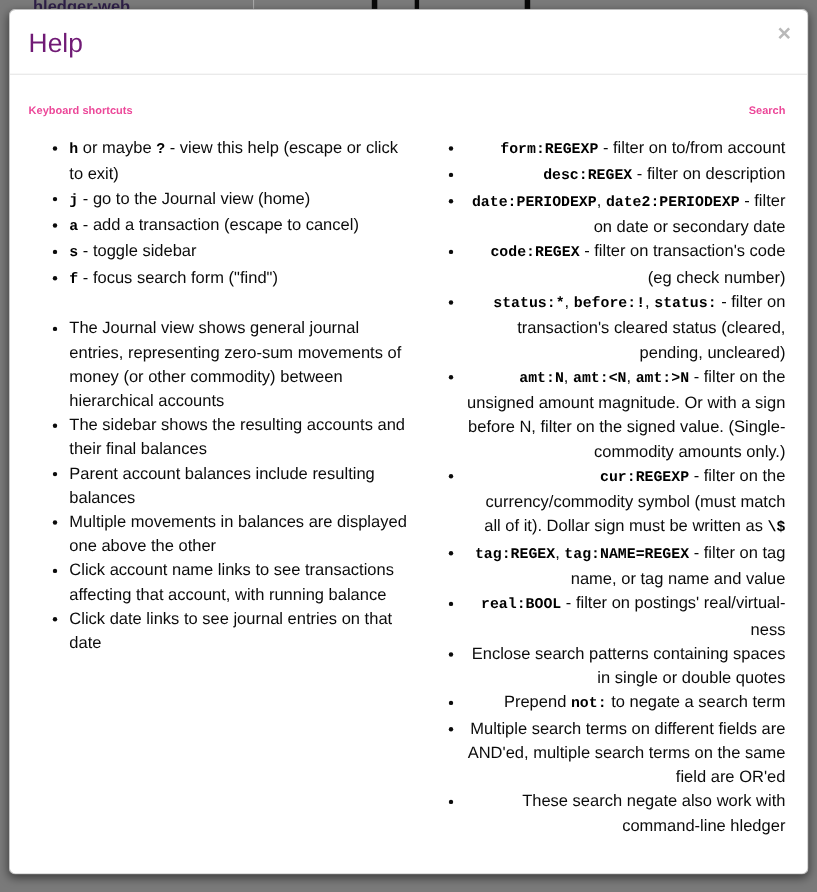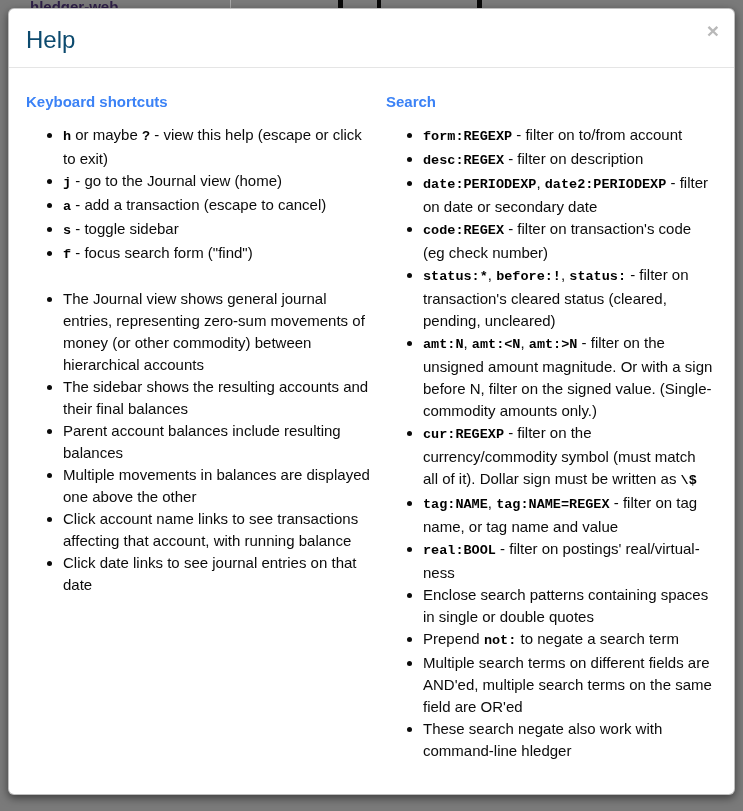--- a/index.html
+++ b/index.html
@@ -49,44 +49,44 @@
     overflow: hidden;
   }
   .modal-header {
     position: relative;
     padding: 16px 20px 13px 17px;
     border-bottom: 1px solid #e5e5e5;
   }
   .modal-title {
     font-size: 24px;
     font-weight: 400;
-    color: #0c4a6e;
+    color: #701a75;
     line-height: 29px;
   }
   .close-btn {
     position: absolute; top: 12px; right: 15px;
     font-size: 21px; font-weight: bold;
     color: #b9b9b9;
     line-height: 20px;
     cursor: pointer;
     font-family: "Liberation Sans", sans-serif;
   }
   .modal-body {
     display: flex;
     padding: 18px 20px 0 17px;
     color: #0b0b0b;
     font-size: 15px;
   }
   .col-left { width: 344px; flex: 0 0 auto; }
-  .col-right { flex: 1 1 auto; margin-left: 16px; }
+  .col-right { flex: 1 1 auto; margin-left: 16px; text-align: right; }
 
   .section-heading {
-    font-size: 15px;
+    font-size: 10px;
     font-weight: bold;
-    color: #3b82f6;
+    color: #ec4899;
     margin: 6px 0 13px 0;
     line-height: 19px;
   }
   ul.help-list {
     list-style: disc outside;
     margin: 0 0 22px 0;
     padding-left: 37px;
   }
   ul.help-list li {
     line-height: 22px;
@@ -141,21 +141,21 @@
     <div class="col-right">
       <div class="section-heading">Search</div>
       <ul class="help-list">
           <li><code>form:REGEXP</code> - filter on to/from account</li>
           <li><code>desc:REGEX</code> - filter on description</li>
           <li><code>date:PERIODEXP</code>, <code>date2:PERIODEXP</code> - filter on date or secondary date</li>
           <li><code>code:REGEX</code> - filter on transaction's code (eg check number)</li>
           <li><code>status:*</code>, <code>before:!</code>, <code>status:</code> - filter on transaction's cleared status (cleared, pending, uncleared)</li>
           <li><code>amt:N</code>, <code>amt:&lt;N</code>, <code>amt:&gt;N</code> - filter on the unsigned amount magnitude. Or with a sign before N, filter on the signed value. (Single-commodity amounts only.)</li>
           <li><code>cur:REGEXP</code> - filter on the currency/commodity symbol (must match all of it). Dollar sign must be written as <code>\$</code></li>
-          <li><code>tag:NAME</code>, <code>tag:NAME=REGEX</code> - filter on tag name, or tag name and value</li>
+          <li><code>tag:REGEX</code>, <code>tag:NAME=REGEX</code> - filter on tag name, or tag name and value</li>
           <li><code>real:BOOL</code> - filter on postings' real/virtual-ness</li>
           <li>Enclose search patterns containing spaces in single or double quotes</li>
           <li>Prepend <code>not:</code> to negate a search term</li>
           <li>Multiple search terms on different fields are AND'ed, multiple search terms on the same field are OR'ed</li>
           <li>These search negate also work with command-line hledger</li>
         </ul>
     </div>
   </div>
 </div>
 

